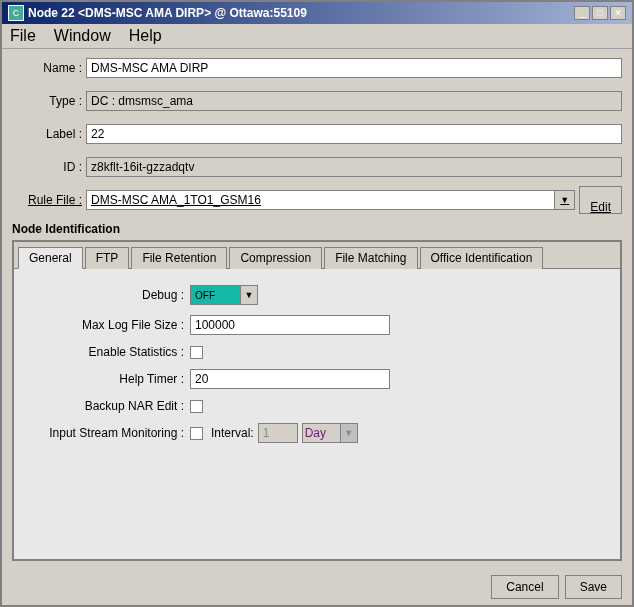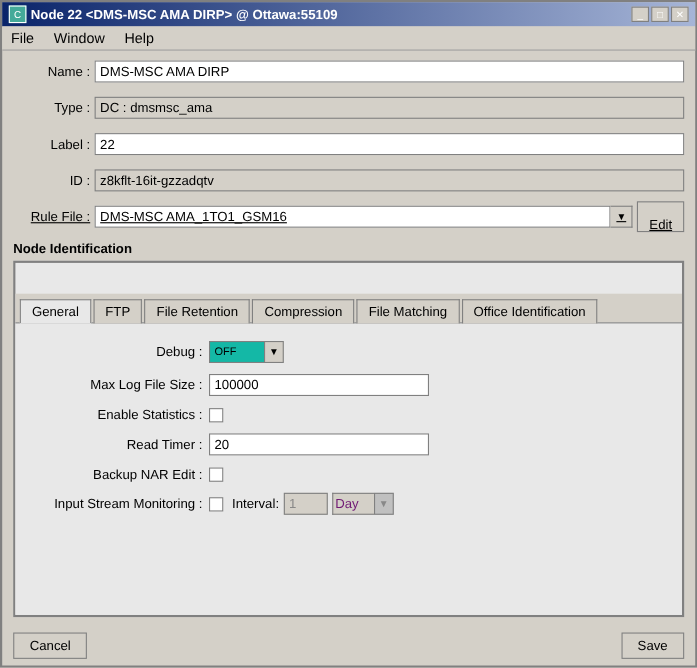--- a/index.html
+++ b/index.html
@@ -59,21 +59,21 @@
       cursor: pointer;
     }
     .menu-bar {
       background: #d4d0c8;
       display: flex;
       padding: 2px 4px;
       gap: 10px;
       border-bottom: 1px solid #a0a0a0;
     }
     .menu-item {
-      font-size: 13px;
+      font-size: 16px;
       cursor: pointer;
       padding: 1px 4px;
     }
     .content {
       padding: 8px 10px;
       flex: 1;
       display: flex;
       flex-direction: column;
       gap: 11px;
     }
@@ -161,21 +161,20 @@
       background: #e8e8e8;
       flex: 1;
       display: flex;
       flex-direction: column;
     }
     .tabs-row {
       display: flex;
       gap: 2px;
       padding: 4px 4px 0 4px;
       background: #d4d0c8;
-      margin-top: 28px;
     }
     .tab {
       padding: 3px 10px;
       border: 1px solid #808080;
       background: #d4d0c8;
       cursor: pointer;
       font-size: 12px;
       border-bottom: none;
       position: relative;
       bottom: -1px;
@@ -281,21 +280,21 @@
       height: 20px;
       background: #c0c0c0;
       border: 1px solid #808080;
       display: flex; align-items: center; justify-content: center;
       cursor: pointer;
       font-size: 9px;
       color: #888;
     }
     .bottom-bar {
       display: flex;
-      justify-content: space-between;
+      justify-content: flex-end;
       padding: 6px 10px;
       gap: 6px;
     }
     .bottom-btn {
       height: 24px;
       padding: 0 14px;
       background: #d4d0c8;
       border: 1px solid #808080;
       font-size: 12px;
       cursor: pointer;
@@ -381,21 +380,21 @@
             <span class="form-label">Max Log File Size :</span>
             <input class="form-input" type="text" value="100000" style="">
           </div>
 
           <div class="form-row">
             <span class="form-label">Enable Statistics :</span>
             <input type="checkbox" class="checkbox" style="">
           </div>
 
           <div class="form-row">
-            <span class="form-label">Read Timer :</span>
+            <span class="form-label">Help Timer :</span>
             <input class="form-input" type="text" value="20" style="">
           </div>
 
           <div class="form-row">
             <span class="form-label">Backup NAR Edit :</span>
             <input type="checkbox" class="checkbox" style="">
           </div>
 
 
           <div class="form-row">

